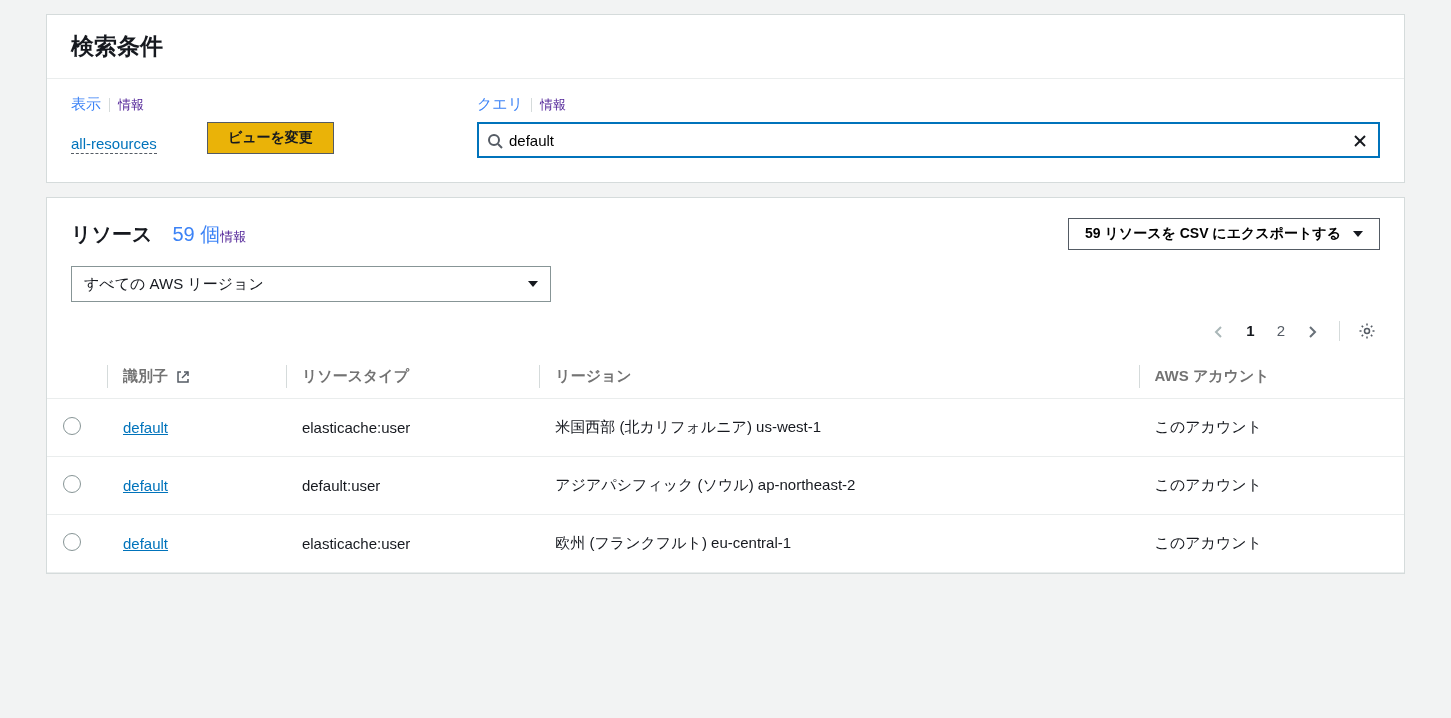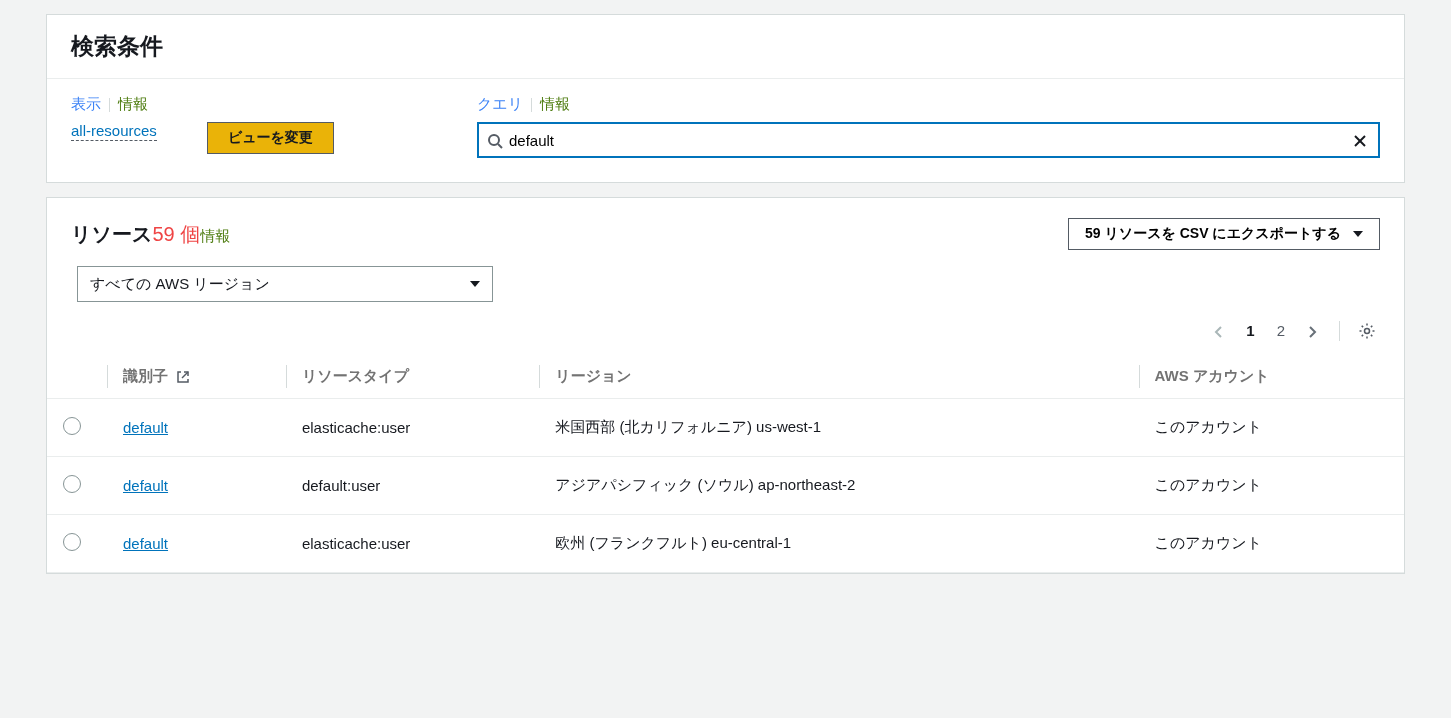--- a/index.html
+++ b/index.html
@@ -45,29 +45,29 @@
     .field-label {
       font-size: 15px;
       color: #3b82f6;
     }
     .divider-v {
       width: 1px;
       height: 14px;
       background: #d5dbdb;
     }
     .info-link {
-      color: #4d7c0f;
-      font-size: 15px;
+      color: #4c1d95;
+      font-size: 13px;
       text-decoration: none;
       cursor: pointer;
       text-align: right;
     }
     .view-row {
       display: flex;
-      align-items: flex-start;
+      align-items: flex-end;
       gap: 50px;
     }
     .view-link {
       color: #0073bb;
       font-size: 15px;
       border-bottom: 1px dashed #545b64;
       padding-bottom: 1px;
       text-decoration: none;
       cursor: pointer;
     }
@@ -113,23 +113,24 @@
       justify-content: space-between;
       align-items: center;
       padding: 20px 24px 8px;
     }
     .resources-title {
       display: flex;
       align-items: baseline;
     }
     .resources-title h2 { font-size: 20px; font-weight: 700; }
     .count {
-      color: #ef4444;
+      color: #3b82f6;
       font-size: 20px;
       font-weight: 400;
+      margin-left: 20px;
     }
     .export-btn {
       background: #fff;
       border: 1px solid #545b64;
       padding: 6px 16px;
       font-weight: 700;
       font-size: 14px;
       display: flex;
       align-items: center;
       gap: 12px;
@@ -146,24 +147,23 @@
       gap: 28px;
       padding: 8px 24px 4px;
     }
     .select-box {
       border: 1px solid #879596;
       height: 36px;
       display: flex;
       align-items: center;
       justify-content: space-between;
       padding: 0 12px;
-      width: 416px;
+      width: 480px;
       cursor: pointer;
       background: #fff;
-      margin-left: 6px;
     }
     .select-box span { font-size: 15px; }
     .pagination-row {
       display: flex;
       justify-content: flex-end;
       align-items: center;
       gap: 6px;
       padding: 10px 24px;
     }
     .page-btn {

